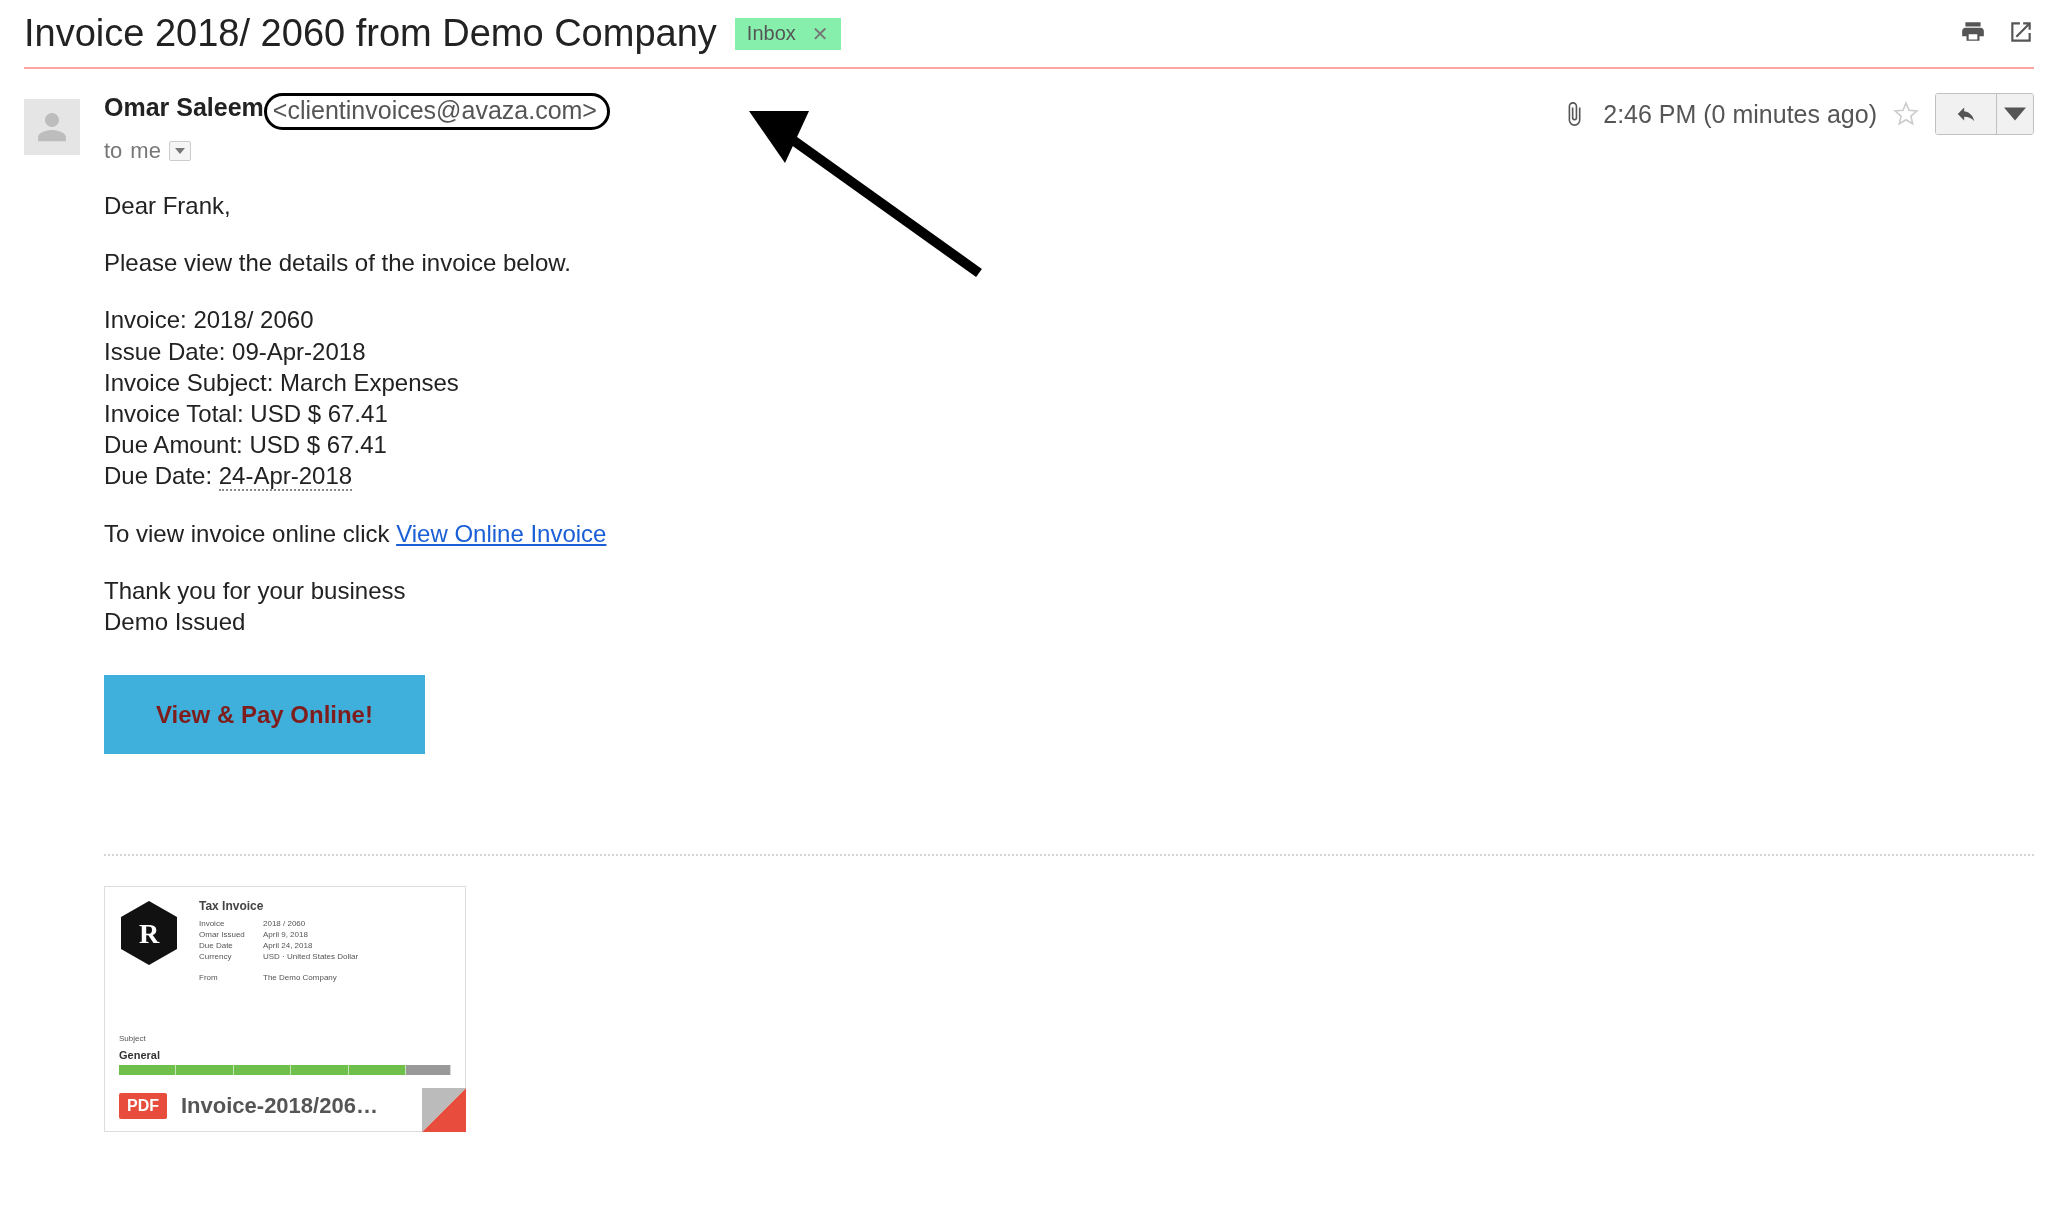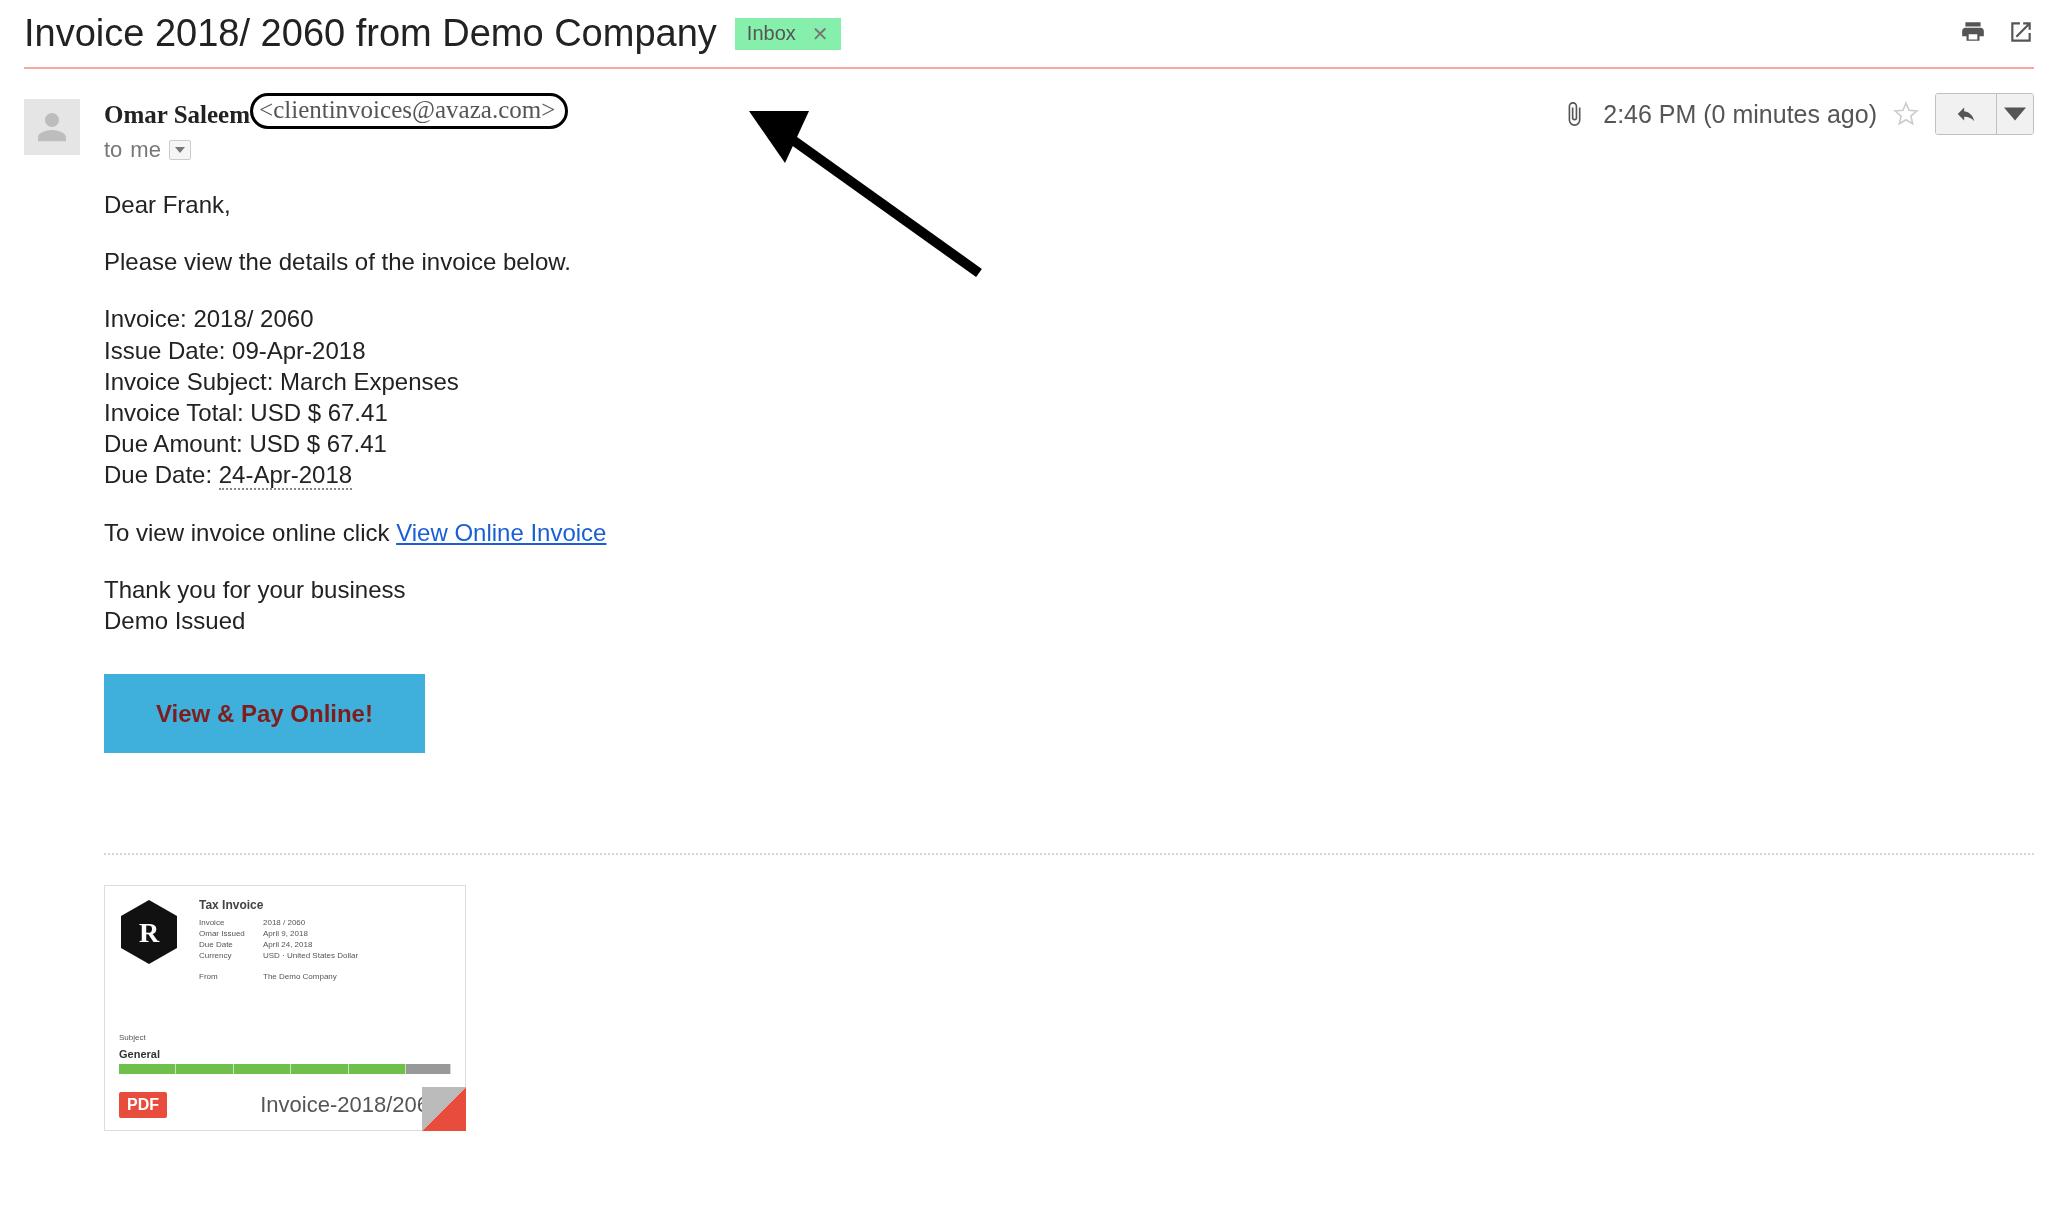--- a/index.html
+++ b/index.html
@@ -71,23 +71,22 @@
     justify-content: center;
     margin-top: 6px;
   }
   .avatar svg { width: 34px; height: 34px; fill: #bdbdbd; }
   .from-block {
     flex: 1;
     position: relative;
   }
   .from-line {
     display: inline-flex;
-    align-items: flex-end;
+    align-items: flex-start;
     font-size: 25px;
-    font-family: Liberation Serif, serif;
   }
   .from-name { font-weight: 700; color: #222; }
   .from-email {
     color: #555;
     border: 3px solid #000;
     border-radius: 24px;
     padding: 0 10px 2px 6px;
     margin-left: 0;
   }
   .to-line {
@@ -208,32 +207,31 @@
   .att-green { height:10px; background:#6fbf4b; display:flex;}
   .att-green span { border-right:1px solid rgba(255,255,255,0.6); flex:1;}
   .att-green span:last-child { flex:0 0 44px; background:#999;}
   .att-footer {
     display:flex;
     align-items:center;
     gap: 14px;
     padding: 12px 14px;
     background:#fff;
     position:relative;
-    justify-content:space-between;
   }
   .pdf-badge {
     background:#e74c3c;
     color:#fff;
     font-weight:700;
     font-size: 16px;
     padding: 4px 8px;
     border-radius: 2px;
   }
   .att-name {
-    font-weight:400;
+    font-weight:700;
     color:#555;
     font-size: 22px;
     white-space: nowrap;
     overflow: hidden;
     text-overflow: ellipsis;
     max-width: 230px;
   }
   .foldcorner {
     position:absolute;
     right:-1px; bottom:-1px;

